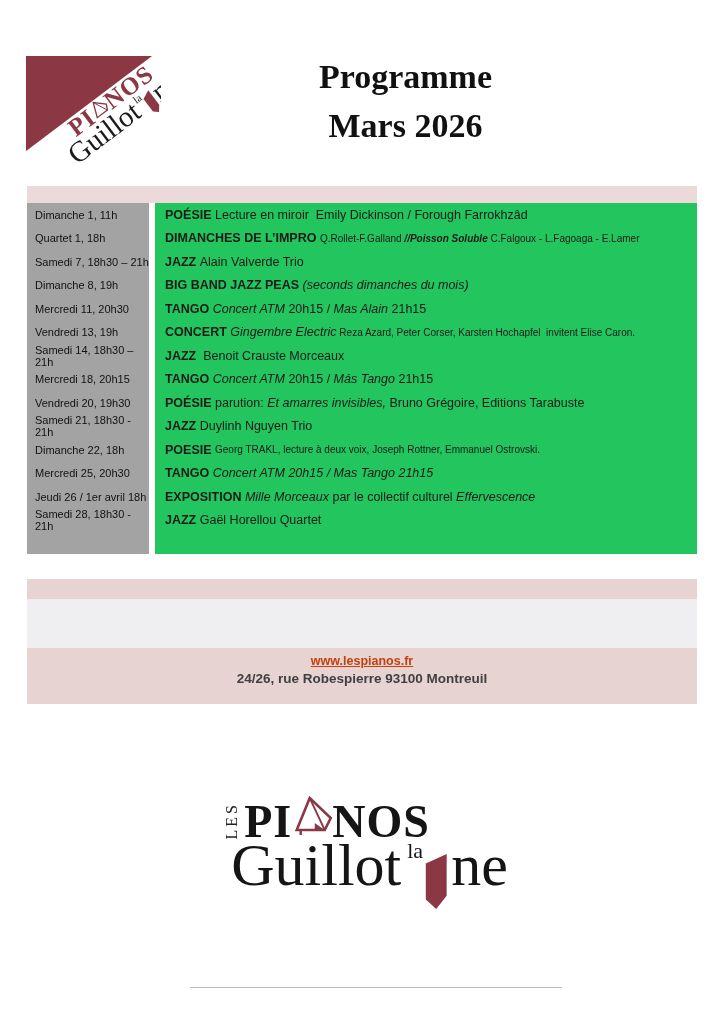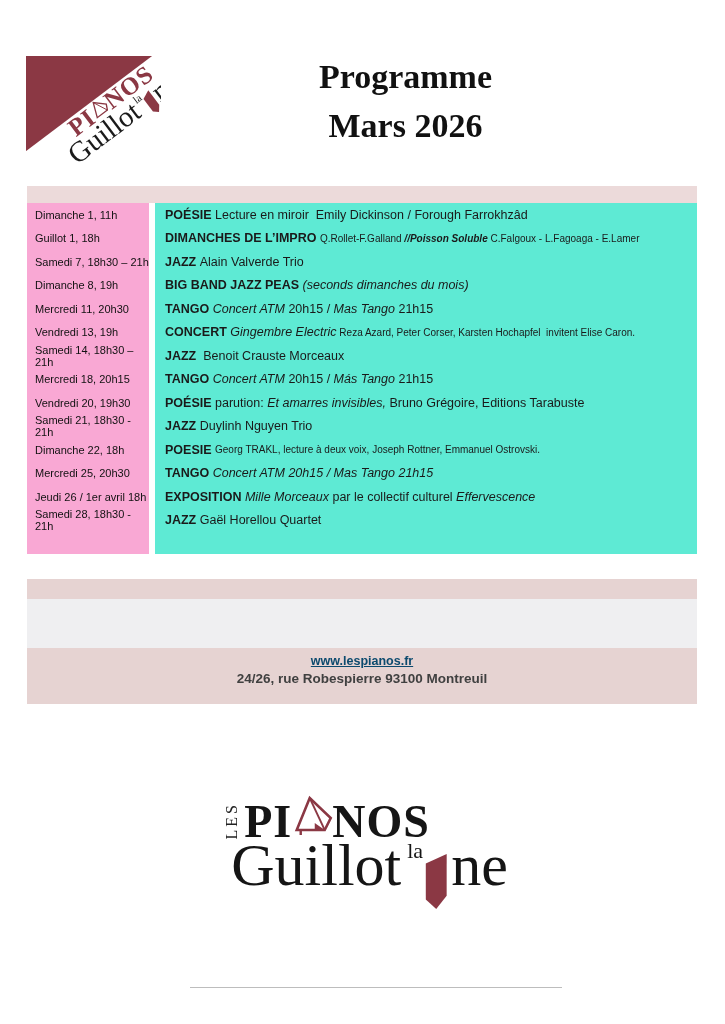--- a/index.html
+++ b/index.html
@@ -21,36 +21,36 @@
   
   .title{position:absolute;left:0;top:52px;width:725px;padding-left:38px;box-sizing:border-box;
          text-align:center;font-family:"Liberation Serif",serif;font-weight:700;
          font-size:34px;line-height:49px;color:#111;margin-left:24px;}
 
   
   .band-header{position:absolute;left:27px;top:186px;width:670px;height:17px;background:#ecdada;}
   .rows{position:absolute;left:27px;top:203px;width:670px;}
   .t-row{display:flex;height:23.5px;}
   .t-row.filler{height:22px;}
-  .cell-date{width:122px;background:#f9a8d4;font-size:11px;color:#111;
+  .cell-date{width:122px;background:#a3a3a3;font-size:11px;color:#111;
              display:flex;align-items:center;padding-left:8px;box-sizing:border-box;flex:none;}
   .cell-gap{width:6px;flex:none;background:#ffffff;}
-  .cell-event{flex:1;background:#5eead4;font-size:12.5px;display:flex;align-items:center;
+  .cell-event{flex:1;background:#22c55e;font-size:12.5px;display:flex;align-items:center;
               padding-left:10px;box-sizing:border-box;white-space:pre;overflow:hidden;}
   .seg-b{font-weight:700;}
   .seg-i{font-style:italic;text-align:right;}
   .seg-sm{font-size:10px;}
   .seg-smi{font-size:10px;font-style:italic;font-weight:bold;}
 
   
   .band-pink{position:absolute;left:27px;top:579px;width:670px;height:20px;background:#e6d3d2;}
   .band-gray{position:absolute;left:27px;top:599px;width:670px;height:49px;background:#efeff1;}
   .band-footer{position:absolute;left:27px;top:648px;width:670px;height:56px;background:#e6d3d2;
                text-align:center;padding-top:3px;box-sizing:border-box;}
-  .site-link{font-size:12.5px;font-weight:700;color:#0c4a6e;text-decoration:underline;line-height:17px;}
+  .site-link{font-size:12.5px;font-weight:700;color:#c2410c;text-decoration:underline;line-height:17px;}
   .addr{font-size:13.5px;font-weight:700;color:#404040;line-height:17px;}
 
   
   .main-logo{position:absolute;top:794px;left:50%;transform:translateX(-50%);}
   .logo-row1{display:flex;align-items:flex-end;margin-left:6px;}
   .les{writing-mode:vertical-rl;transform:rotate(180deg);font-family:"Liberation Serif",serif;
        font-size:16px;letter-spacing:3px;color:#222;line-height:1;margin:0 5px 6px 0;}
   .pianos{font-family:"Liberation Serif",serif;font-weight:700;font-size:46px;line-height:1;
           letter-spacing:1px;color:#151515;display:flex;align-items:flex-end;}
   .pianos svg{margin:0 -2px 1px -2px;}
@@ -91,38 +91,38 @@
   </div>
 
   <div class="band-header"></div>
   <div class="rows" id="rows">
       <div class="t-row">
         <div class="cell-date">Dimanche 1, 11h</div>
         <div class="cell-gap"></div>
         <div class="cell-event"><span class="seg-b">POÉSIE </span><span class="seg-n">Lecture en miroir  Emily Dickinson / Forough Farrokhzâd</span></div>
       </div>
       <div class="t-row">
-        <div class="cell-date">Guillot 1, 18h</div>
+        <div class="cell-date">Quartet 1, 18h</div>
         <div class="cell-gap"></div>
         <div class="cell-event"><span class="seg-b">DIMANCHES DE L’IMPRO </span><span class="seg-sm">Q.Rollet-F.Galland </span><span class="seg-smi">//Poisson Soluble</span><span class="seg-sm"> C.Falgoux - L.Fagoaga - E.Lamer</span></div>
       </div>
       <div class="t-row">
         <div class="cell-date">Samedi 7, 18h30 – 21h</div>
         <div class="cell-gap"></div>
         <div class="cell-event"><span class="seg-b">JAZZ </span><span class="seg-n">Alain Valverde Trio</span></div>
       </div>
       <div class="t-row">
         <div class="cell-date">Dimanche 8, 19h</div>
         <div class="cell-gap"></div>
         <div class="cell-event"><span class="seg-b">BIG BAND JAZZ PEAS </span><span class="seg-i">(seconds dimanches du mois)</span></div>
       </div>
       <div class="t-row">
         <div class="cell-date">Mercredi 11, 20h30</div>
         <div class="cell-gap"></div>
-        <div class="cell-event"><span class="seg-b">TANGO </span><span class="seg-i">Concert ATM</span><span class="seg-n"> 20h15 / </span><span class="seg-i">Mas Tango</span><span class="seg-n"> 21h15</span></div>
+        <div class="cell-event"><span class="seg-b">TANGO </span><span class="seg-i">Concert ATM</span><span class="seg-n"> 20h15 / </span><span class="seg-i">Mas Alain</span><span class="seg-n"> 21h15</span></div>
       </div>
       <div class="t-row">
         <div class="cell-date">Vendredi 13, 19h</div>
         <div class="cell-gap"></div>
         <div class="cell-event"><span class="seg-b">CONCERT </span><span class="seg-i">Gingembre Electric</span><span class="seg-sm"> Reza Azard, Peter Corser, Karsten Hochapfel  invitent Elise Caron.</span></div>
       </div>
       <div class="t-row">
         <div class="cell-date">Samedi 14, 18h30 – 21h</div>
         <div class="cell-gap"></div>
         <div class="cell-event"><span class="seg-b">JAZZ </span><span class="seg-n"> Benoit Crauste Morceaux</span></div>

